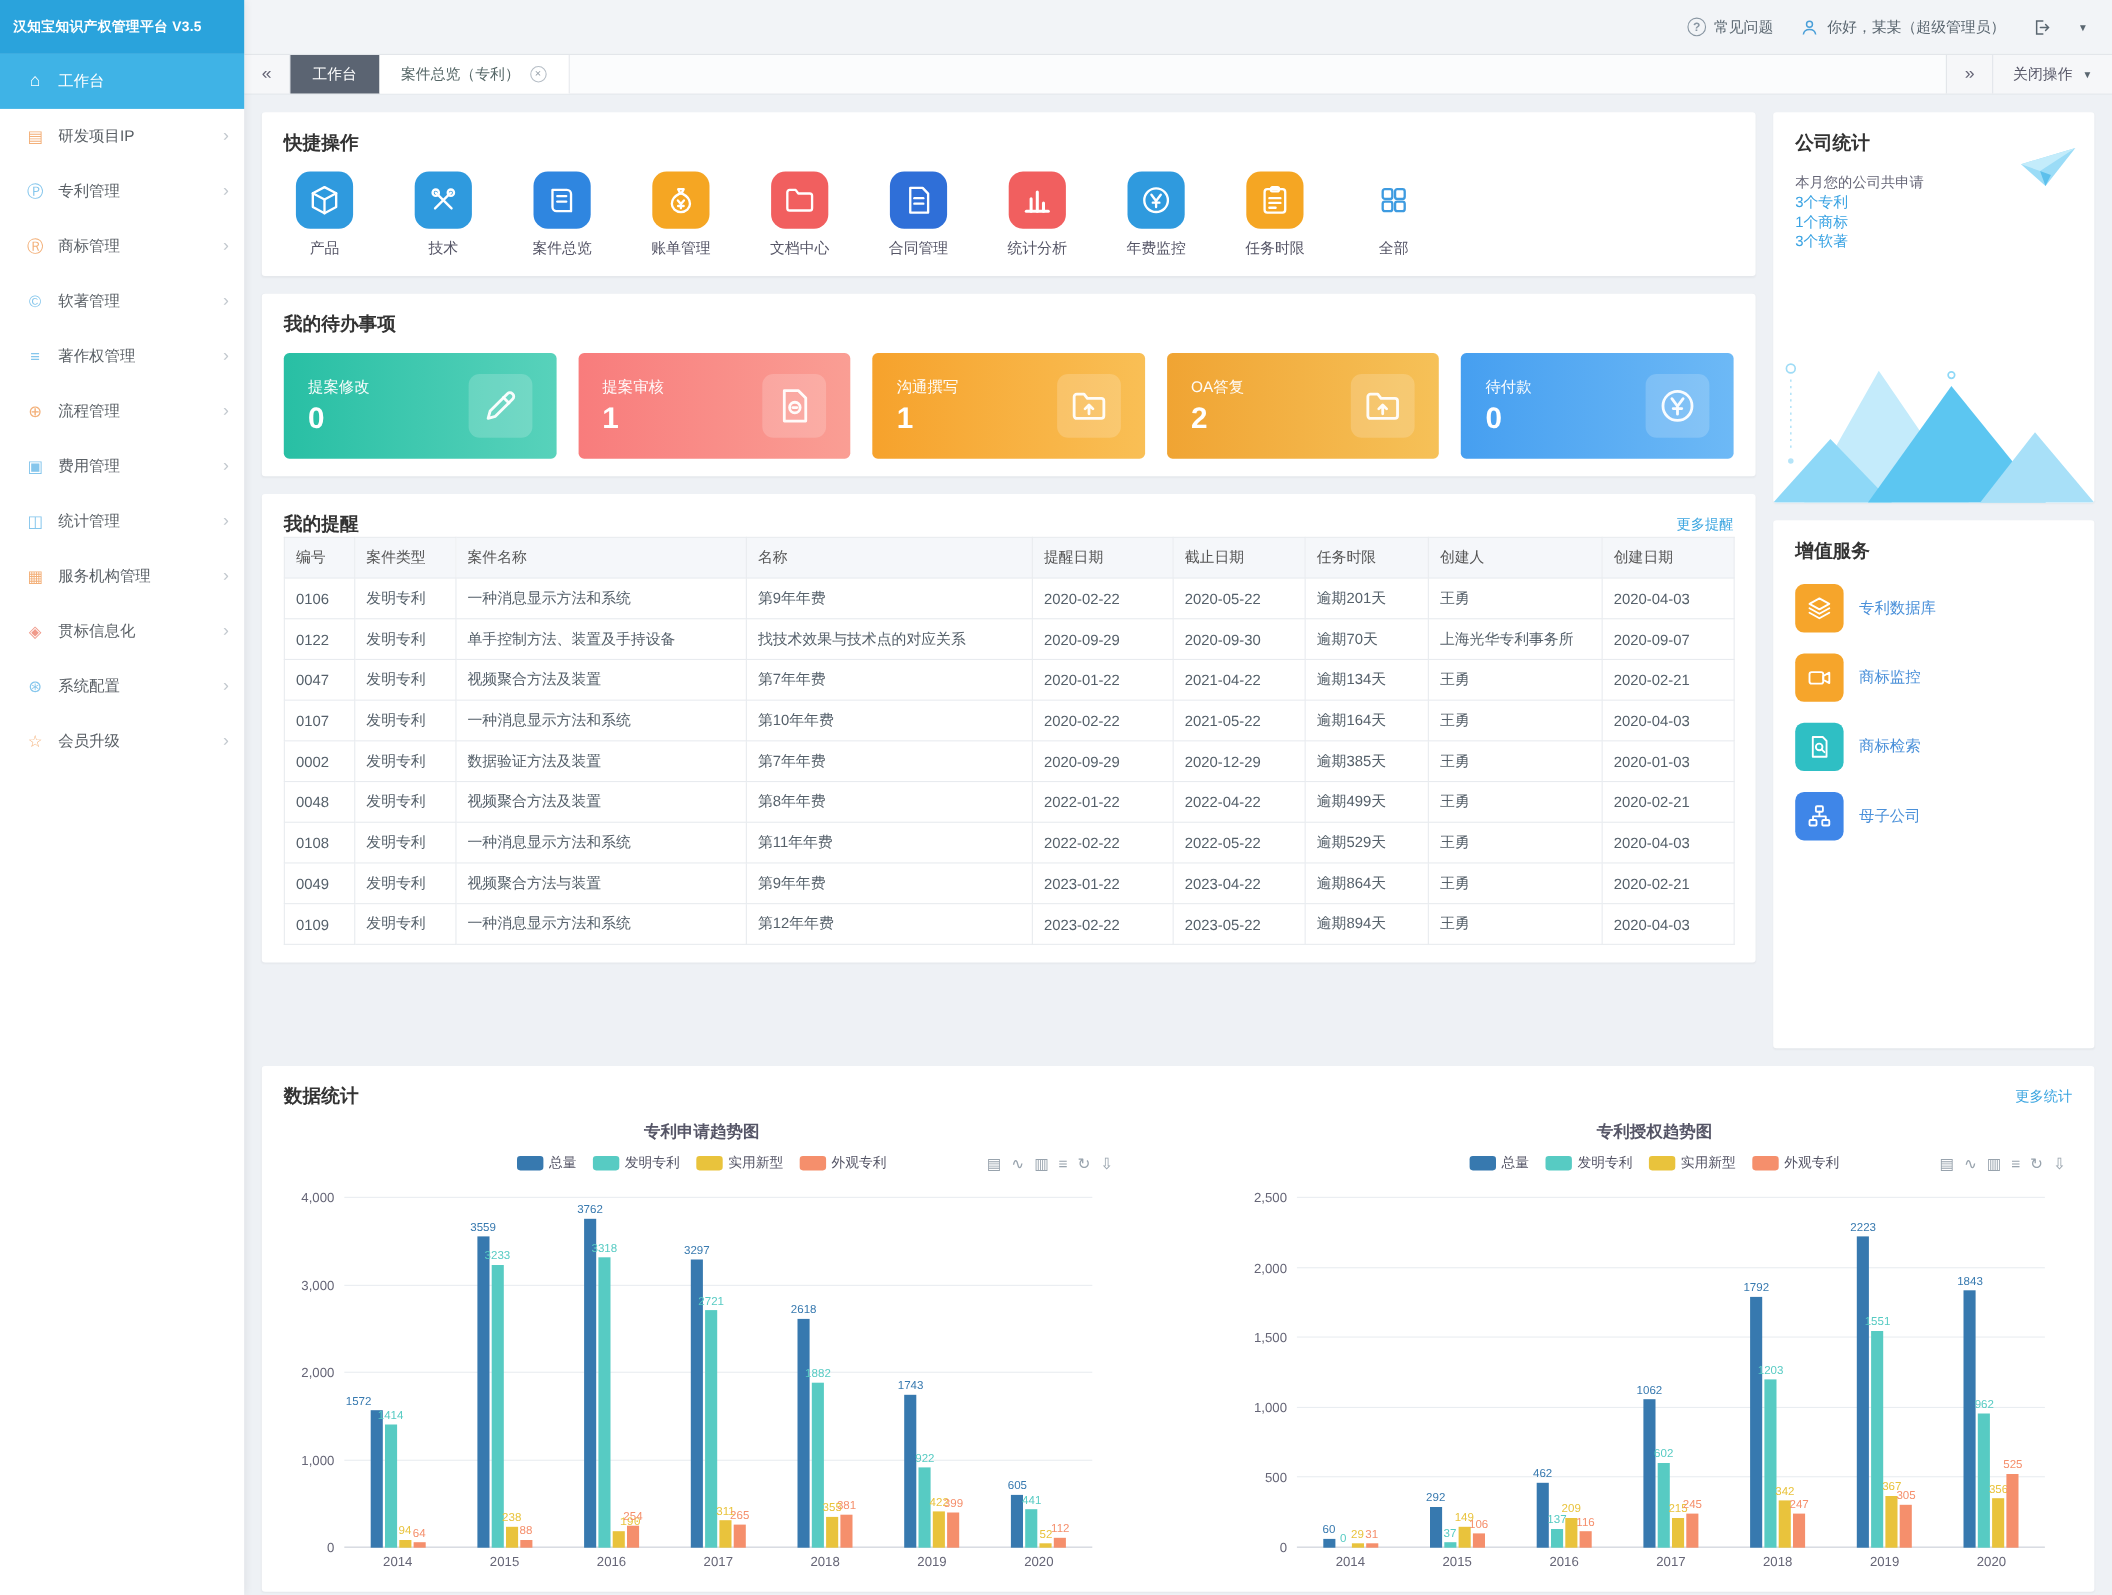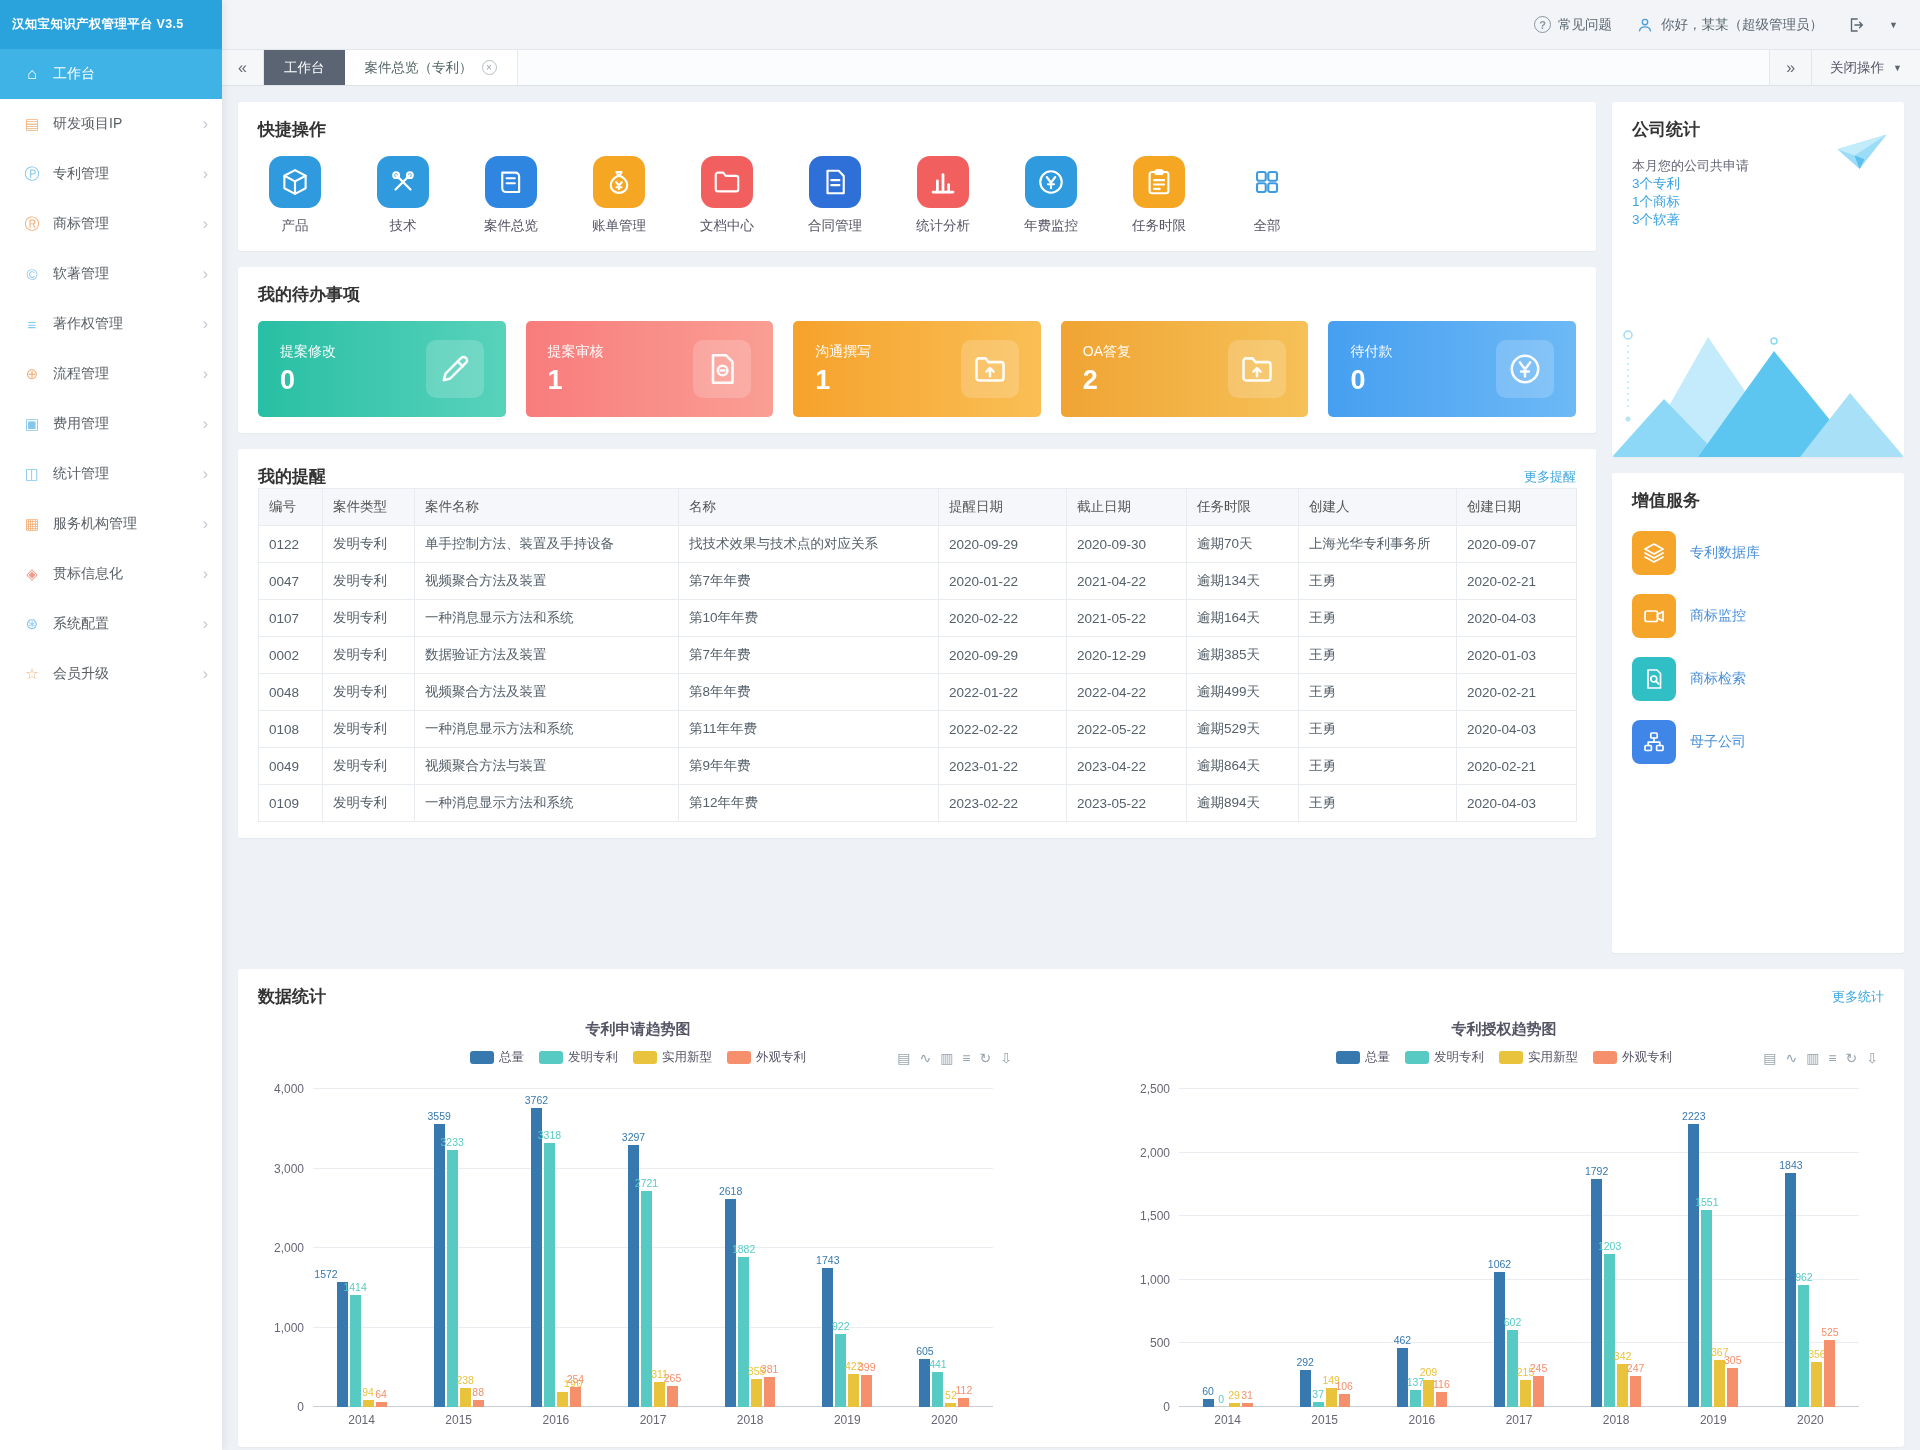--- a/index.html
+++ b/index.html
@@ -406,20 +406,31 @@
                   <th>案件名称</th>
                   <th>名称</th>
                   <th>提醒日期</th>
                   <th>截止日期</th>
                   <th>任务时限</th>
                   <th>创建人</th>
                   <th>创建日期</th>
                 </tr>
               </thead>
             <tbody id="rem-body">
+                <tr>
+                  <td>0106</td>
+                  <td>发明专利</td>
+                  <td>一种消息显示方法和系统</td>
+                  <td>第9年年费</td>
+                  <td>2020-02-22</td>
+                  <td>2020-05-22</td>
+                  <td>逾期201天</td>
+                  <td>王勇</td>
+                  <td>2020-04-03</td>
+                </tr>
                 <tr>
                   <td>0122</td>
                   <td>发明专利</td>
                   <td>单手控制方法、装置及手持设备</td>
                   <td>找技术效果与技术点的对应关系</td>
                   <td>2020-09-29</td>
                   <td>2020-09-30</td>
                   <td>逾期70天</td>
                   <td>上海光华专利事务所</td>
                   <td>2020-09-07</td>

